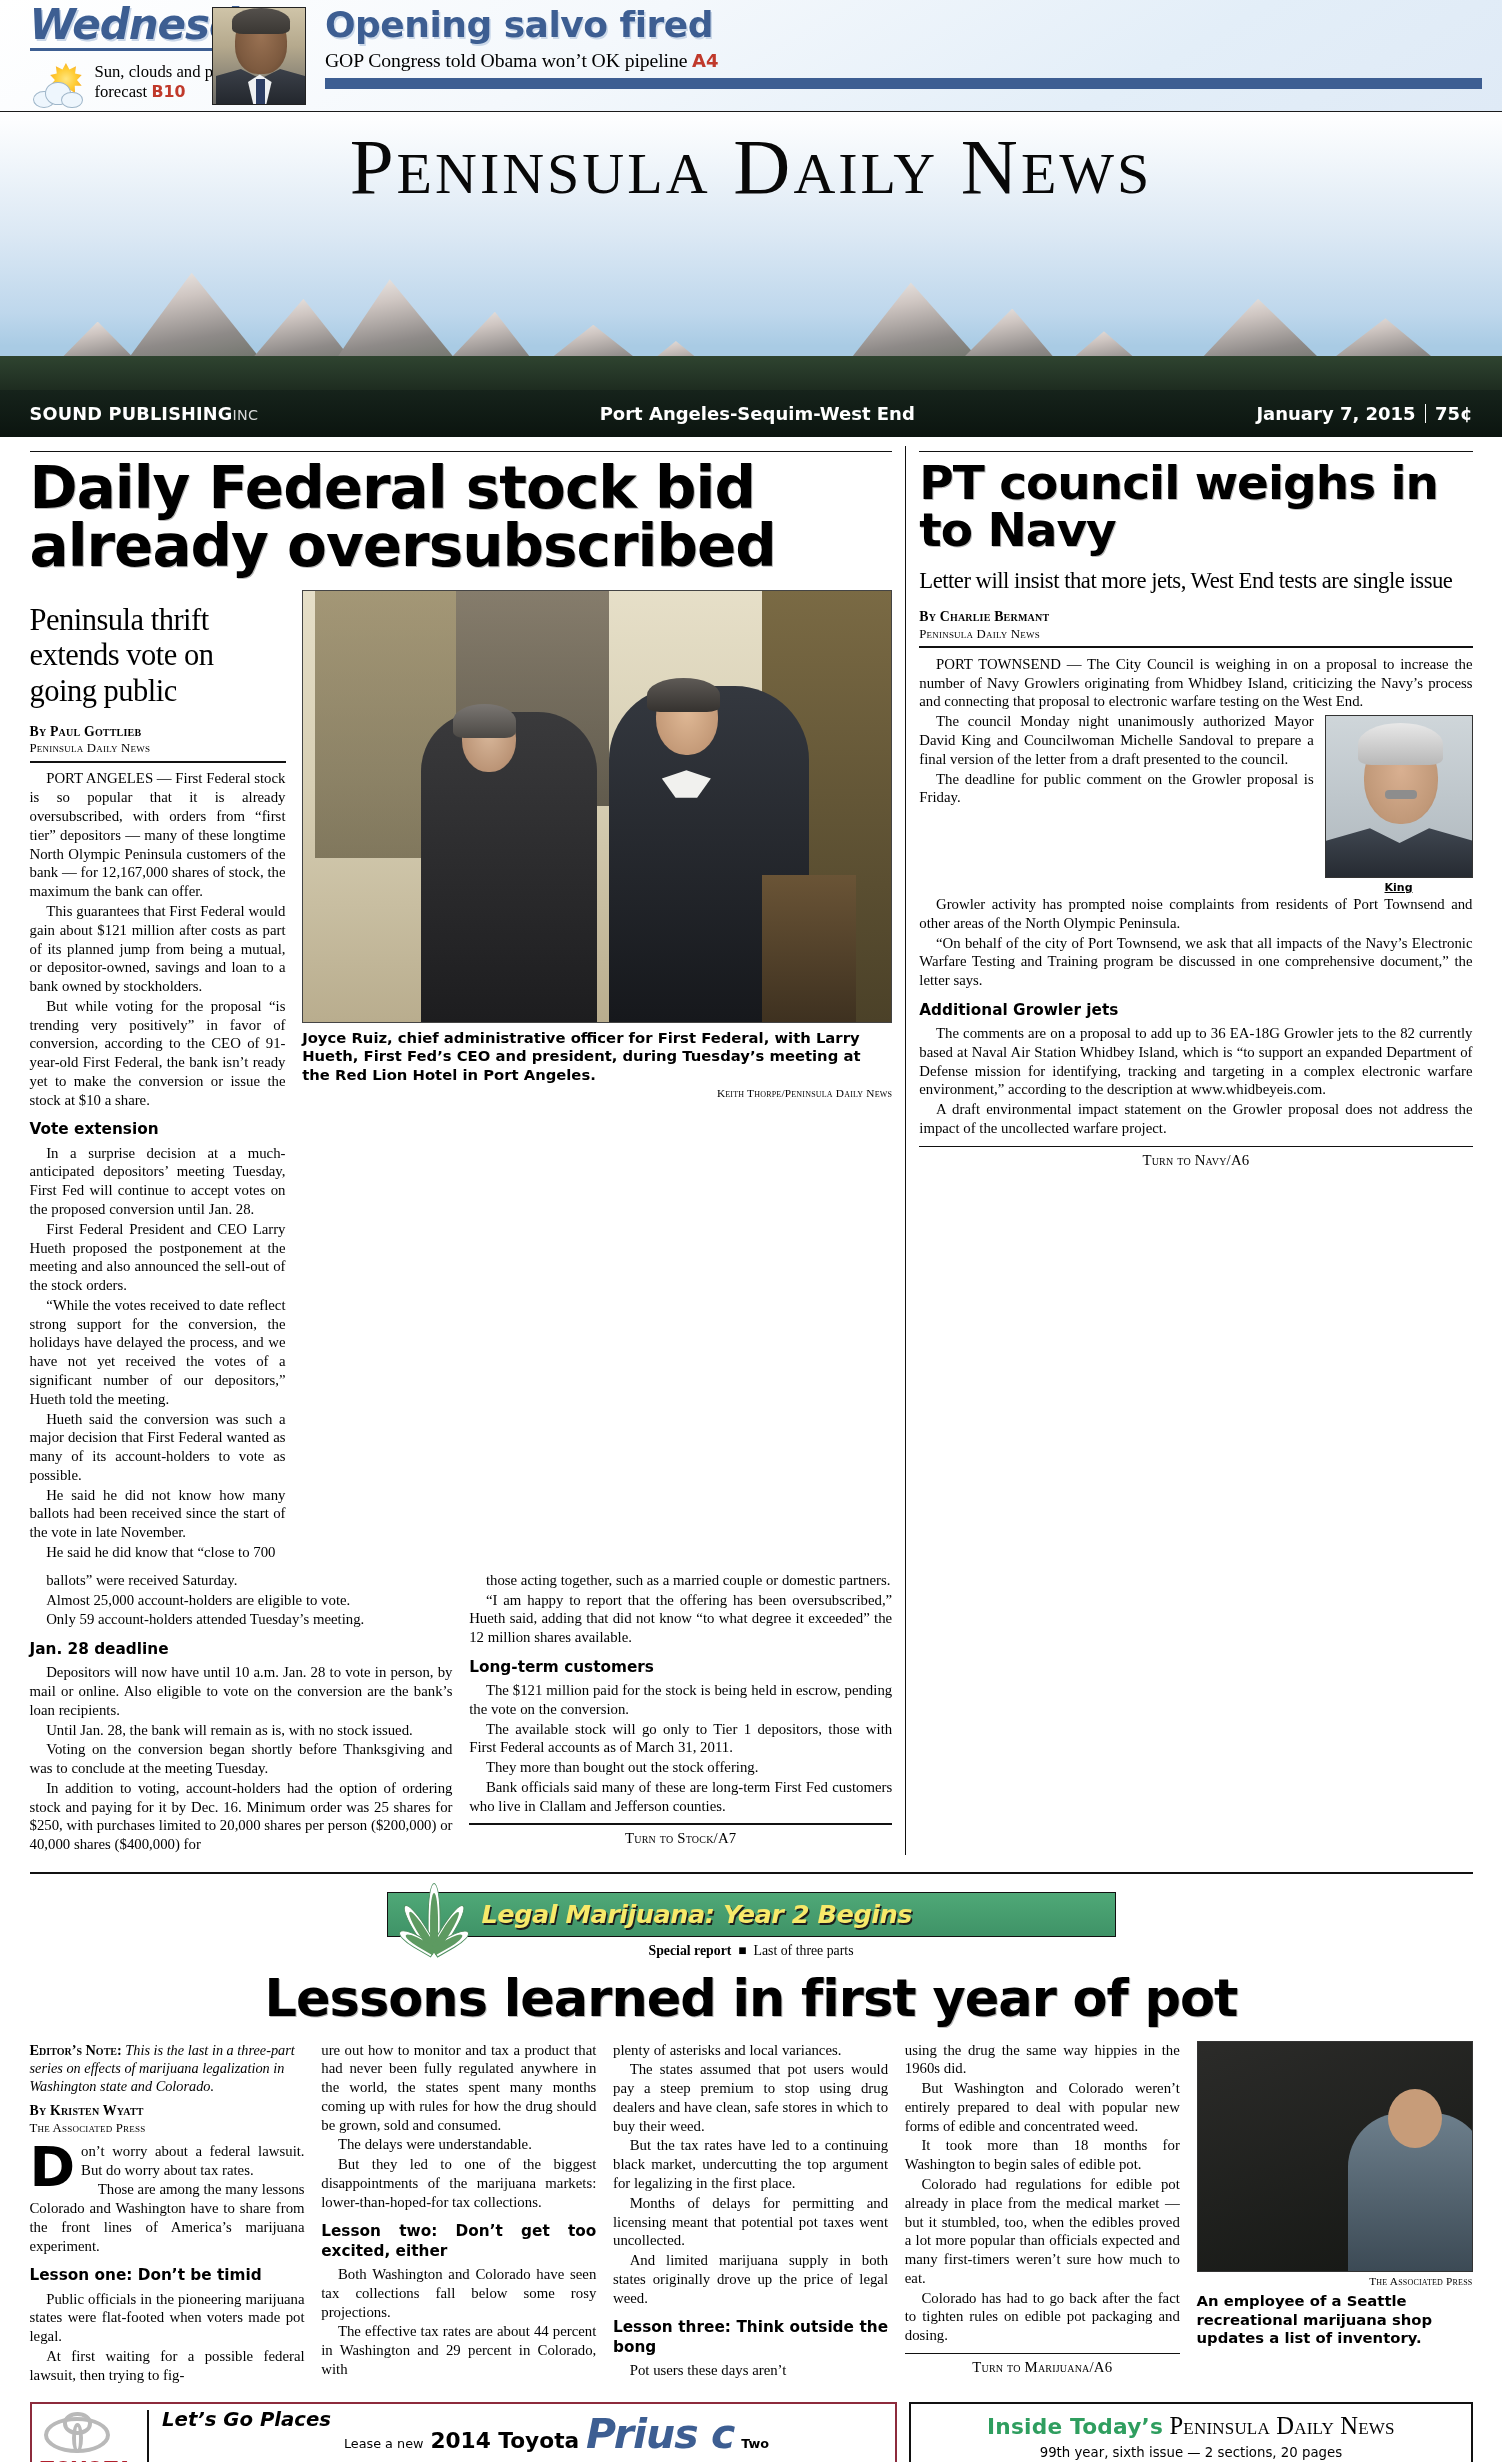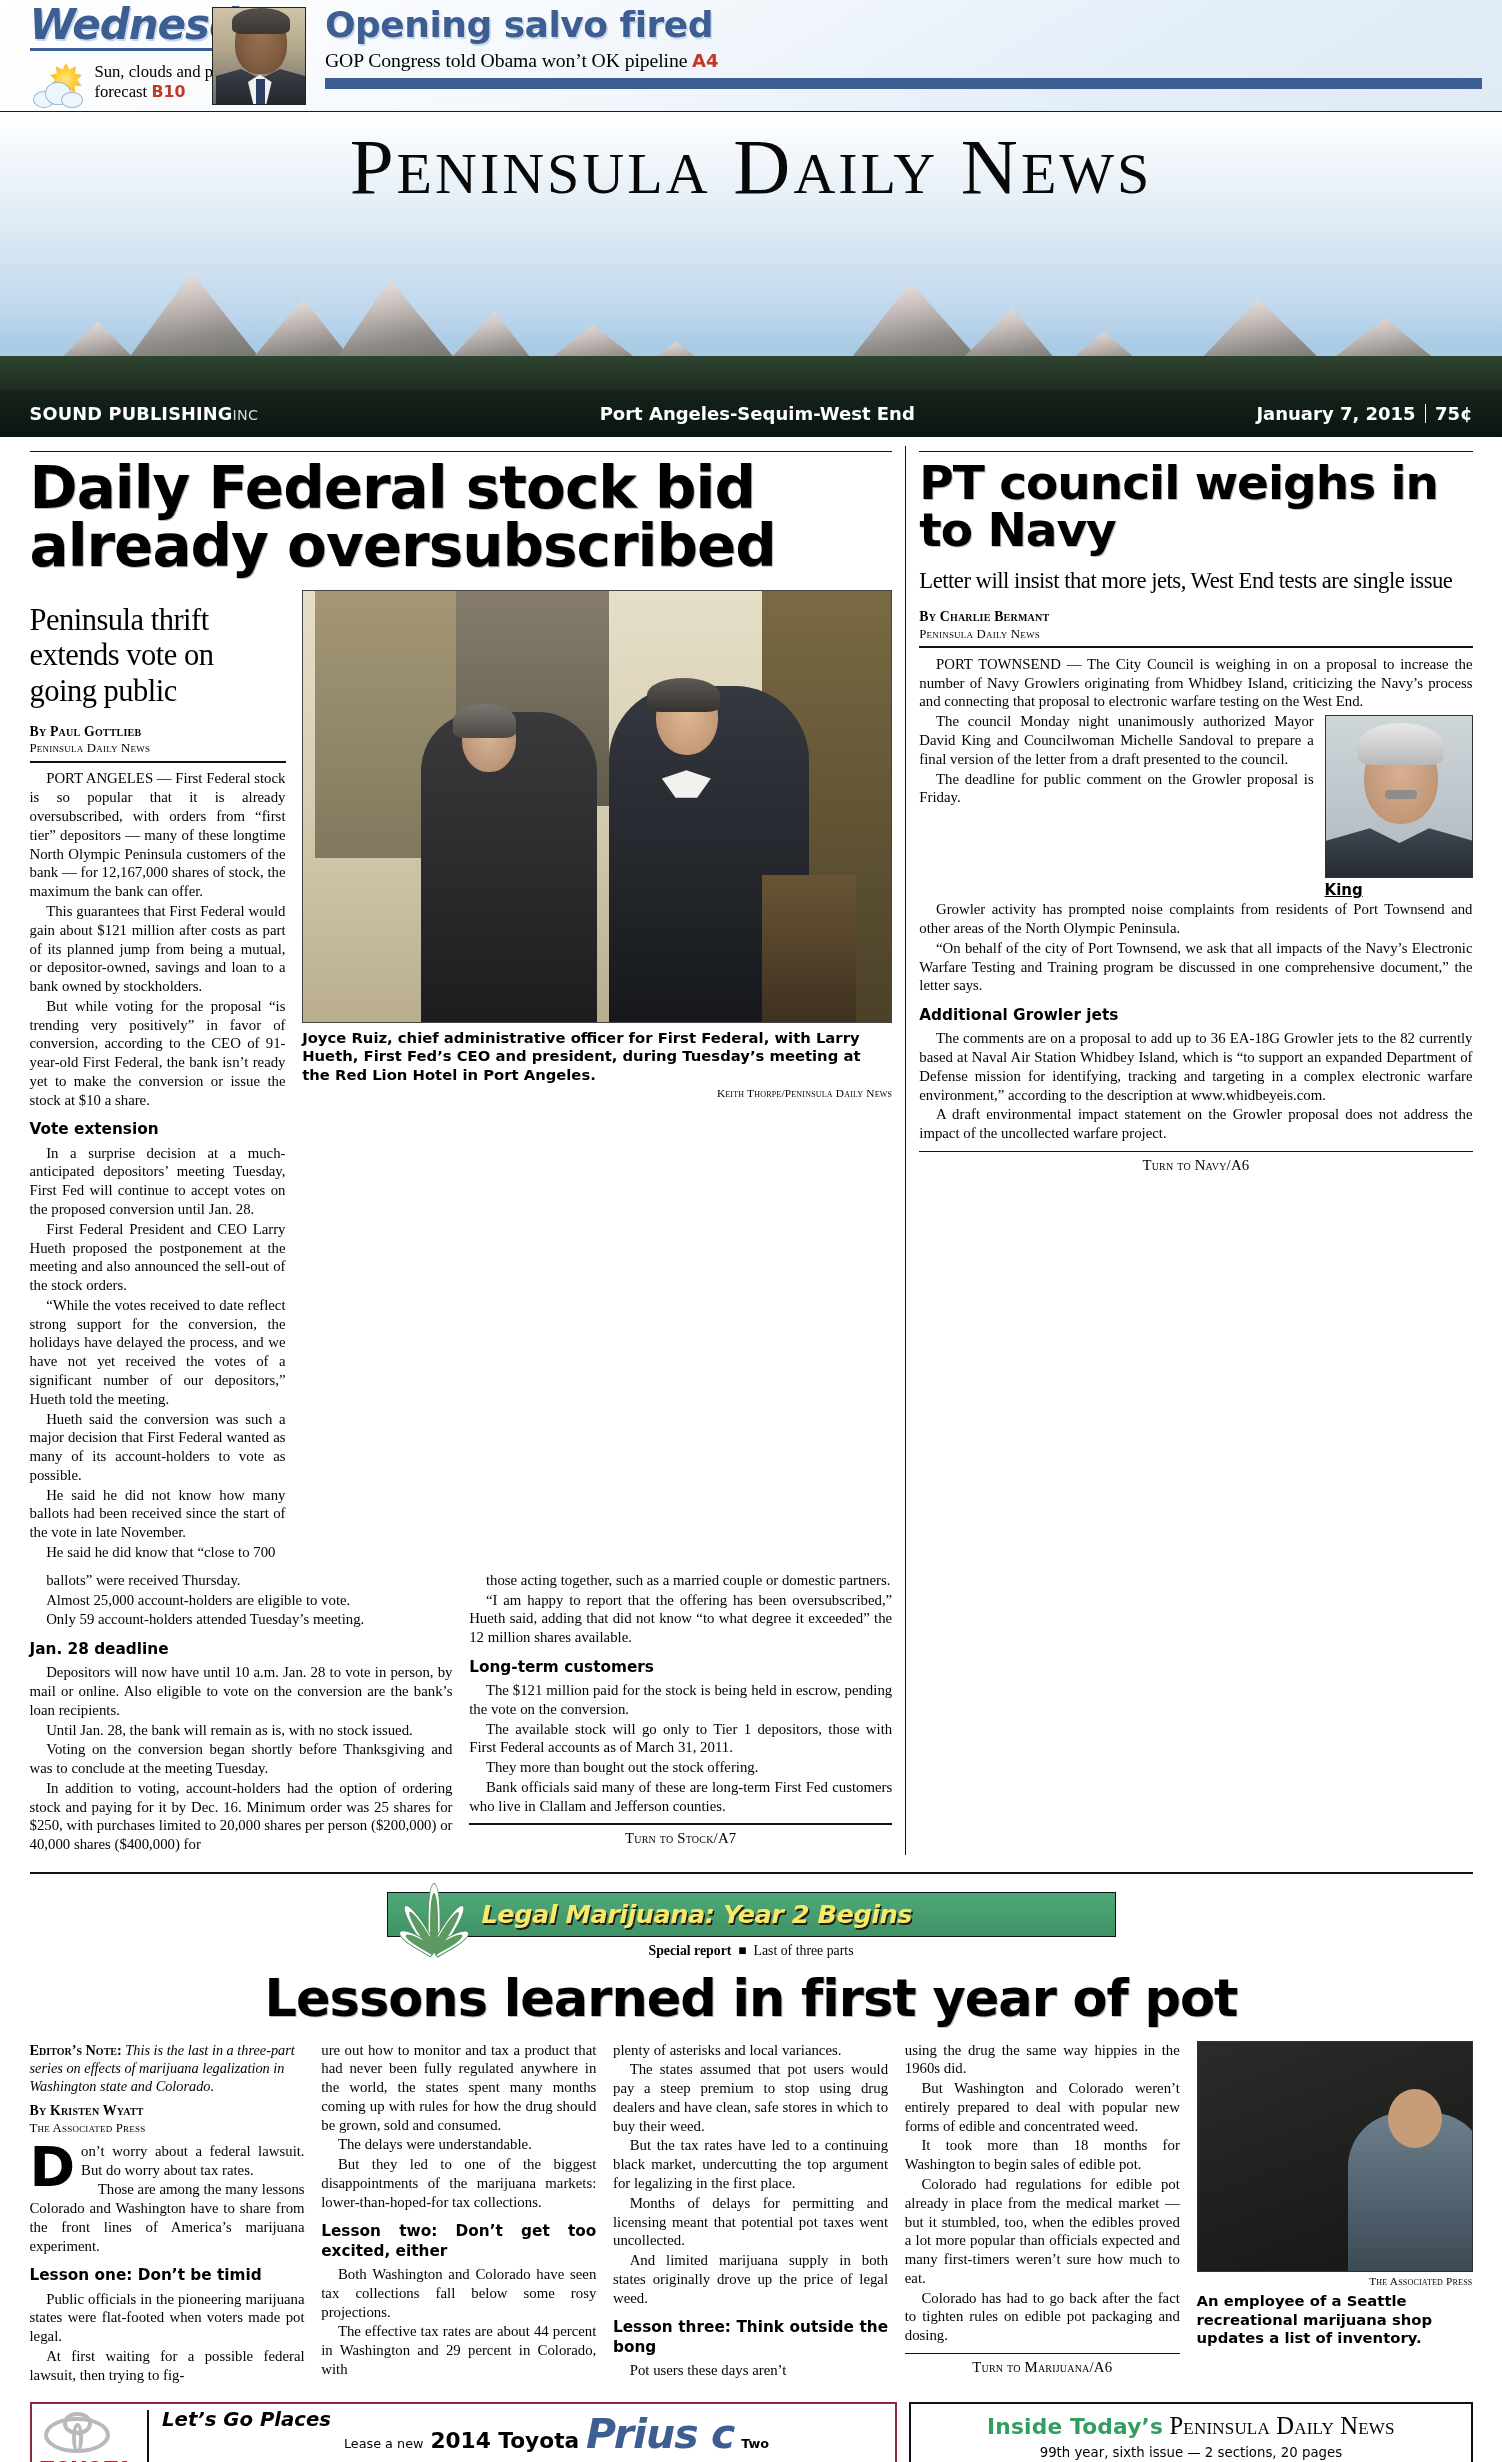--- a/index.html
+++ b/index.html
@@ -116,21 +116,21 @@
   
   .mug { width:148px; height:163px; border:1px solid #333; overflow:hidden; position:relative;
      background:linear-gradient(180deg,#cfd6da 0%,#aeb7bd 100%); float:right; margin:3px 0 4.9px 10.8px; }
   .mug .m-face { position:absolute; left:38px; top:17.7px; width:74px; height:90px;
      background:radial-gradient(ellipse at 50% 40%, #d9b091 0%, #c09878 70%, #9a7559 100%); border-radius:48%; }
   .mug .m-hair { position:absolute; left:32.5px; top:6.9px; width:85px; height:42px;
      background:linear-gradient(180deg,#e8e8e8 0%,#b8b8b8 100%); border-radius:50% 50% 16% 16%; }
   .mug .m-must { position:absolute; left:59px; top:74px; width:32.5px; height:8.9px; background:#8d8d8d; border-radius:3.9px; }
   .mug .m-suit { position:absolute; left:0; bottom:0; width:148px; height:49px;
      background:linear-gradient(180deg,#3f4650 0%,#262b32 100%); clip-path:polygon(0 26%,30% 0,50% 30%,70% 0,100% 26%,100% 100%,0 100%); }
-  .mug-cap { font-family:"DejaVu Sans", sans-serif; font-weight:bold; font-size:15px; text-align:left; width:148px; float:right; clear:right; margin-top:-2px;text-decoration:underline; }
+  .mug-cap { font-family:"DejaVu Sans", sans-serif; font-weight:bold; font-size:11px; text-align:center; width:148px; float:right; clear:right; margin-top:-2px;text-decoration:underline; }
 
   
   .mj-wrap { margin:16.7px 29.5px 0; }
   .mj-rule { height:2.5px; background:#111; }
   .mj-band { position:relative; margin:17.7px auto 0; width:729px; height:45px;
      background:linear-gradient(180deg,#4fa877 0%,#3f9367 100%); border:1.5px solid #111;
      display:flex; align-items:center; }
   .mj-leaf { position:absolute; left:14.8px; top:-22.7px; width:64px; height:86px; }
   .mj-leaf .blade { position:absolute; left:50%; bottom:3.9px; width:12.8px; height:59px;
      background:#ffffff; border:1.5px solid #4d8f5f; border-radius:50% 50% 0 0; transform-origin:50% 100%; }
@@ -302,21 +302,21 @@
 
               <div style="position:absolute;right:6%;bottom:0;width:16%;height:34%;background:linear-gradient(180deg,#6a5436 0%,#3e3120 100%);"></div>
             </div>
             <div class="cutline">Joyce Ruiz, chief administrative officer for First Federal, with Larry Hueth, First Fed’s CEO and president, during Tuesday’s meeting at the Red Lion Hotel in Port Angeles.</div>
             <div class="credit">Keith Thorpe/Peninsula Daily News</div>
           </div>
         </div>
 
         <div class="cols2" style="margin-top:7.9px;">
           <div class="body-col">
-            <p>ballots” were received Thursday.</p>
+            <p>ballots” were received Saturday.</p>
             <p>Almost 25,000 account-holders are eligible to vote.</p>
             <p>Only 59 account-holders attended Tuesday’s meeting.</p>
             <div class="subhead">Jan. 28 deadline</div>
             <p>Depositors will now have until 10 a.m. Jan. 28 to vote in person, by mail or online. Also eligible to vote on the conversion are the bank’s loan recipients.</p>
             <p>Until Jan. 28, the bank will remain as is, with no stock issued.</p>
             <p>Voting on the conversion began shortly before Thanksgiving and was to conclude at the meeting Tuesday.</p>
             <p>In addition to voting, account-holders had the option of ordering stock and paying for it by Dec. 16. Minimum order was 25 shares for $250, with purchases limited to 20,000 shares per person ($200,000) or 40,000 shares ($400,000) for</p>
           </div>
           <div class="body-col">
             <p>those acting together, such as a married couple or domestic partners.</p>

